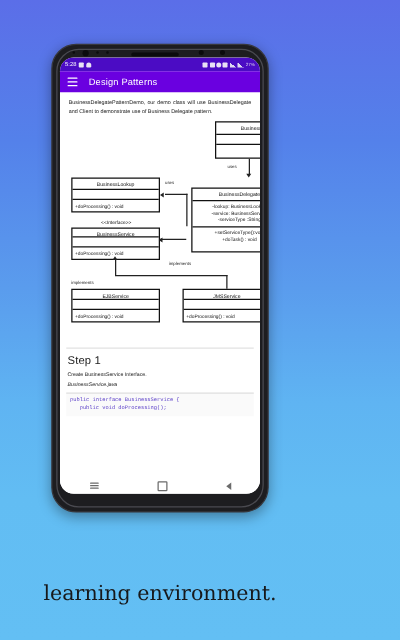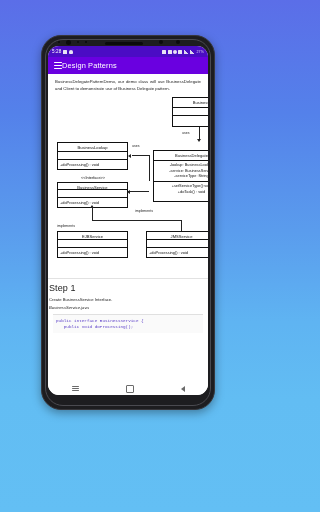--- a/index.html
+++ b/index.html
@@ -40,21 +40,21 @@
   .sb-right{display:flex;align-items:center;gap:1.4px;}
   .sb-ico{display:inline-block;width:4px;height:4px;background:#e8e2f5;border-radius:.6px;}
   .sb-ico.round{border-radius:50%;}
   .sb-ico.cloud{border-radius:2px 2px 1px 1px;}
   .sb-bars{display:inline-block;width:5px;height:4px;
     background:linear-gradient(to top right,#ded7f0 50%,transparent 50%);}
   .sb-batt{font-size:3.6px;color:#ded7f0;}
   
   #appbar{
     height:17px;background:#6a00e0;color:#fff;display:flex;align-items:center;
-    padding:0 6px;flex:0 0 auto;
+    padding:0 6px;gap:9px;flex:0 0 auto;
   }
   #hamburger{width:8px;height:7px;display:flex;flex-direction:column;justify-content:space-between;cursor:pointer;}
   #hamburger i{display:block;height:1.1px;background:#fff;border-radius:1px;}
   #appbar .title{font-size:7.4px;font-weight:400;letter-spacing:.15px;}
   
   #content{flex:1 1 auto;background:#fff;overflow:hidden;position:relative;}
   #intro{
     padding:5px 7px 3px 7px;font-size:4.3px;line-height:1.55;color:#1a1a1a;
     text-align:justify;
   }
@@ -78,21 +78,21 @@
     position:absolute;text-align:center;font-size:3.9px;color:#111;width:100%;
   }
   .edgelbl{position:absolute;font-size:3.5px;color:#222;}
   .ln{position:absolute;background:#222;}
   .ln.h{height:.7px;}
   .ln.v{width:.7px;}
   .arrow-d{position:absolute;width:0;height:0;border-left:2px solid transparent;border-right:2px solid transparent;border-top:3px solid #222;}
   .arrow-l{position:absolute;width:0;height:0;border-top:2px solid transparent;border-bottom:2px solid transparent;border-right:3px solid #222;}
   .arrow-u{position:absolute;width:0;height:0;border-left:2px solid transparent;border-right:2px solid transparent;border-bottom:3px solid #222;}
   
-  #step{border-top:.8px solid #e2e2e2;margin:0 0;padding:4px 1px 0 1px;}
+  #step{border-top:.8px solid #e2e2e2;margin:0 5px;padding:4px 1px 0 1px;}
   #step .h{font-size:9px;color:#222;font-weight:400;letter-spacing:.1px;}
   #step .d{font-size:4.2px;color:#222;margin-top:3.5px;}
   #step .f{font-size:4.2px;color:#222;font-style:italic;margin-top:3.5px;}
   #code{
     margin:4px 5px 0 5px;background:#fafafa;border-top:.8px solid #e0e0e0;
     font-family:"Liberation Mono",monospace;font-size:4.3px;line-height:1.5;
     color:#5a3ec8;padding:2.5px 3px;white-space:pre;overflow:hidden;
   }
   
   #navbar{
@@ -234,13 +234,14 @@
           <i></i>
         </div>
       <div class="nv home"></div>
       <div class="nv back"></div>
     </div>
 
   </div>
 </div>
 
 <div id="caption">
+  <div>learning environment.</div>
 </div>
 
 </body></html>

